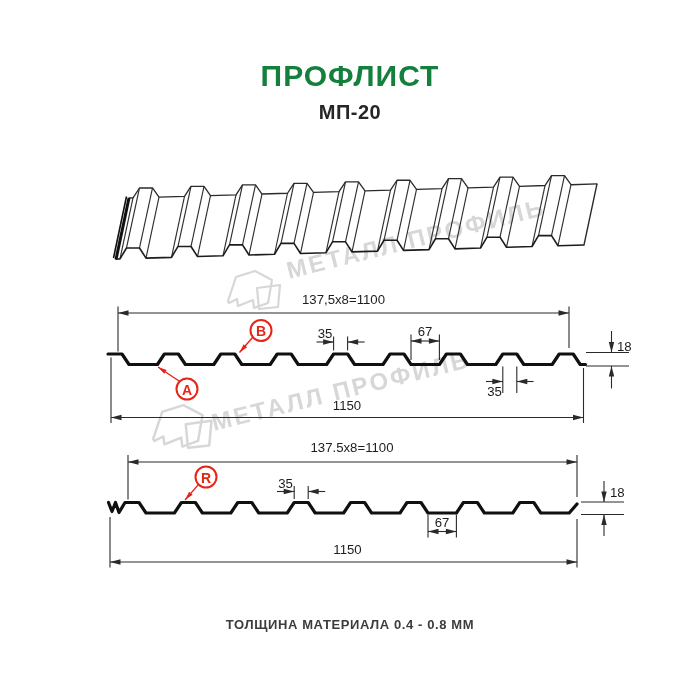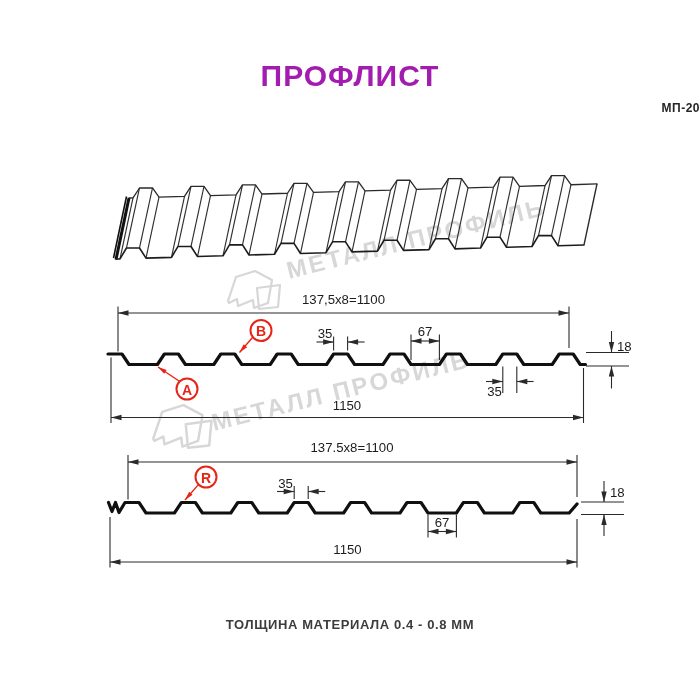--- a/index.html
+++ b/index.html
@@ -1,21 +1,21 @@
 <!DOCTYPE html>
 <html style="--red: #e72417; --wm: #d7d7d7;"><head>
 <meta charset="utf-8">
 <style>
   html,body{margin:0;padding:0}
   body{width:700px;height:700px;background:#ffffff;position:relative;overflow:hidden;
        font-family:"Liberation Sans",sans-serif}
   .hdr-title{position:absolute;top:59px;left:0;width:700px;text-align:center;
-             font-size:30px;font-weight:900;letter-spacing:1px;color:#a21caf}
-  .hdr-sub{position:absolute;top:101px;left:0;width:700px;text-align:right;
-           font-size:12px;font-weight:700;letter-spacing:.5px;color:#262626}
+             font-size:30px;font-weight:900;letter-spacing:1px;color:#15803d}
+  .hdr-sub{position:absolute;top:101px;left:0;width:700px;text-align:center;
+           font-size:20px;font-weight:700;letter-spacing:.5px;color:#262626}
   .foot{position:absolute;top:617px;left:0;width:700px;text-align:center;
         font-size:13px;font-weight:600;letter-spacing:.6px;color:#3c3c3c}
   svg.canvas{position:absolute;left:0;top:0}
   .wm-text{font-size:24px;font-weight:700;letter-spacing:2.5px;fill:var(--wm,#d7d7d7)}
   .wm-logo{fill:none;stroke:var(--wm,#d7d7d7);stroke-width:2.2;stroke-linejoin:round}
   text.dim{font-size:13.2px;fill:#1d1d1d}
   text.mid{text-anchor:middle}
   text.redlbl{font-size:14px;font-weight:700;fill:var(--red,#e72417);text-anchor:middle}
   circle.redc{fill:none;stroke:var(--red,#e72417);stroke-width:2}
 </style>

